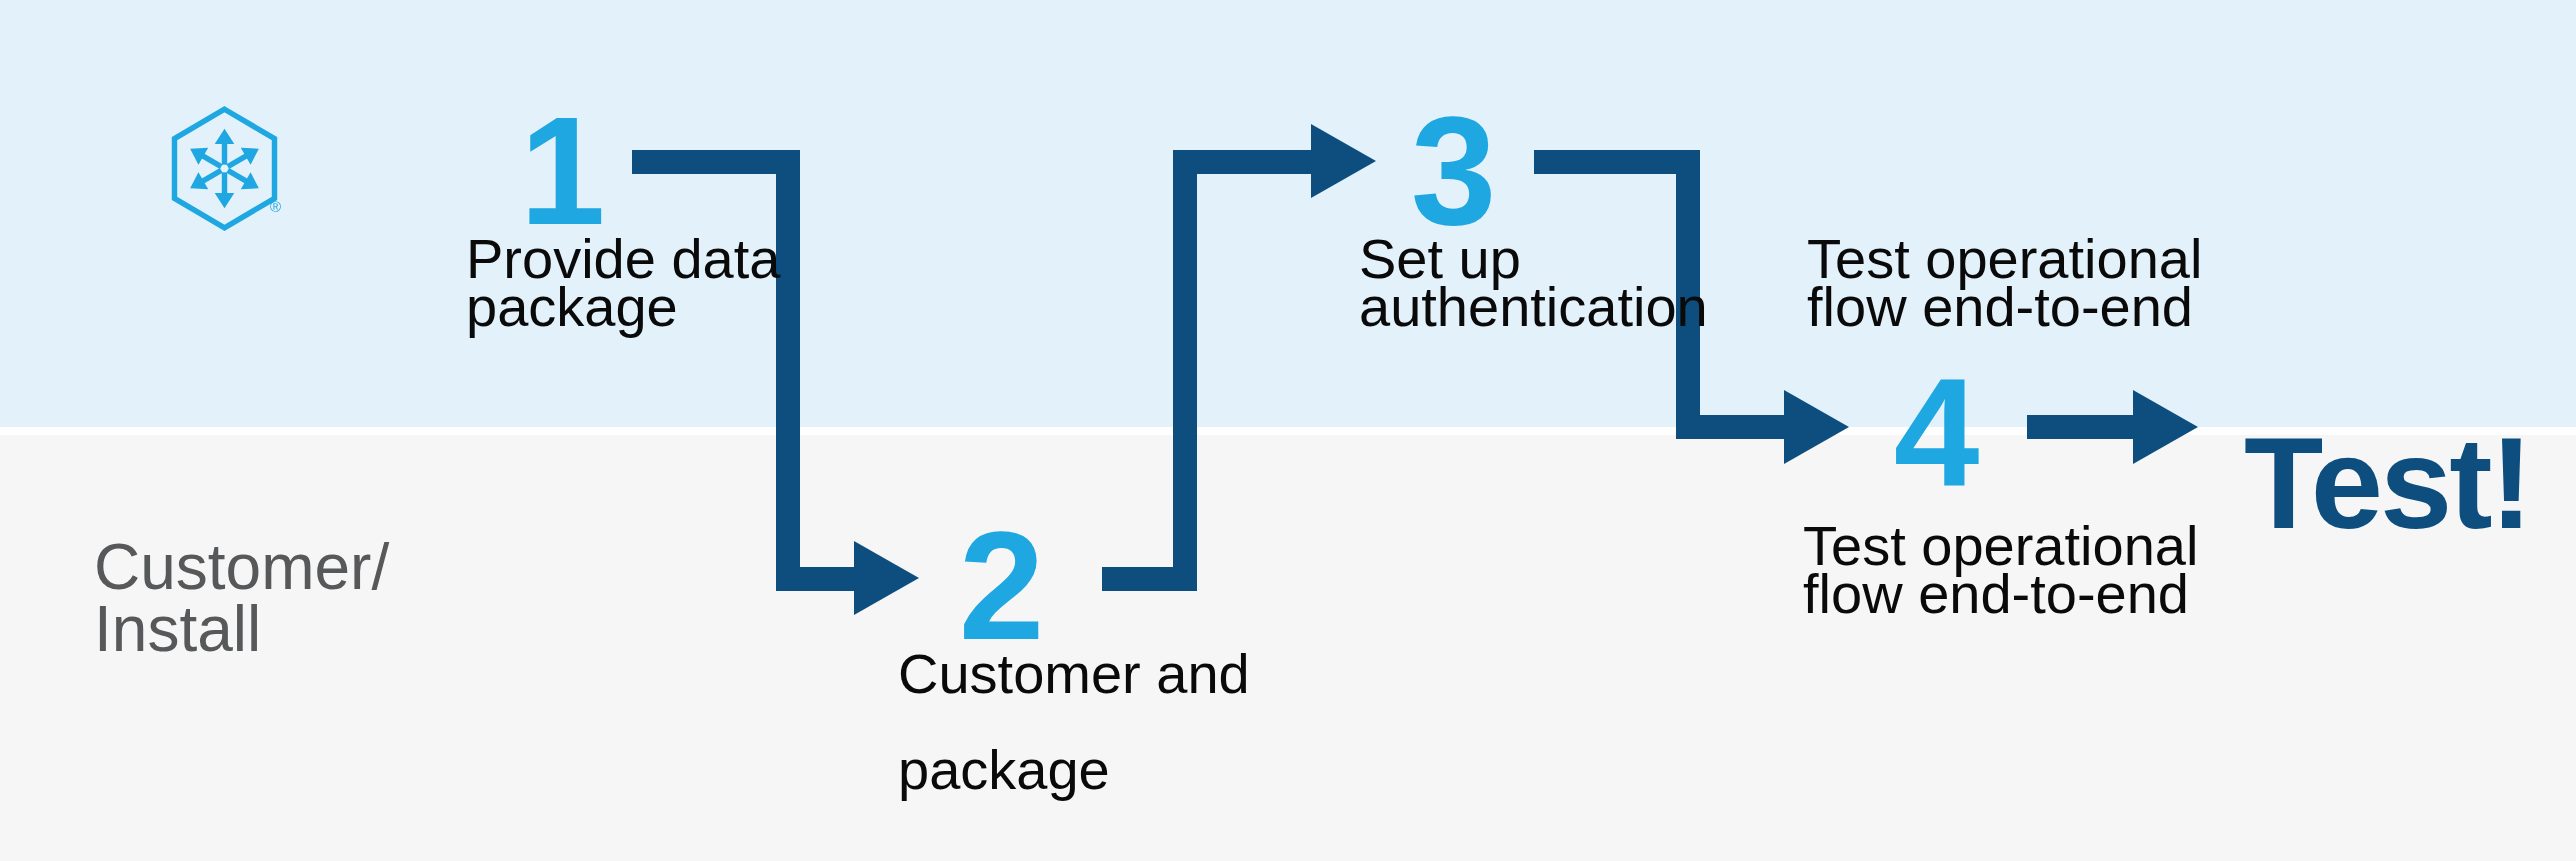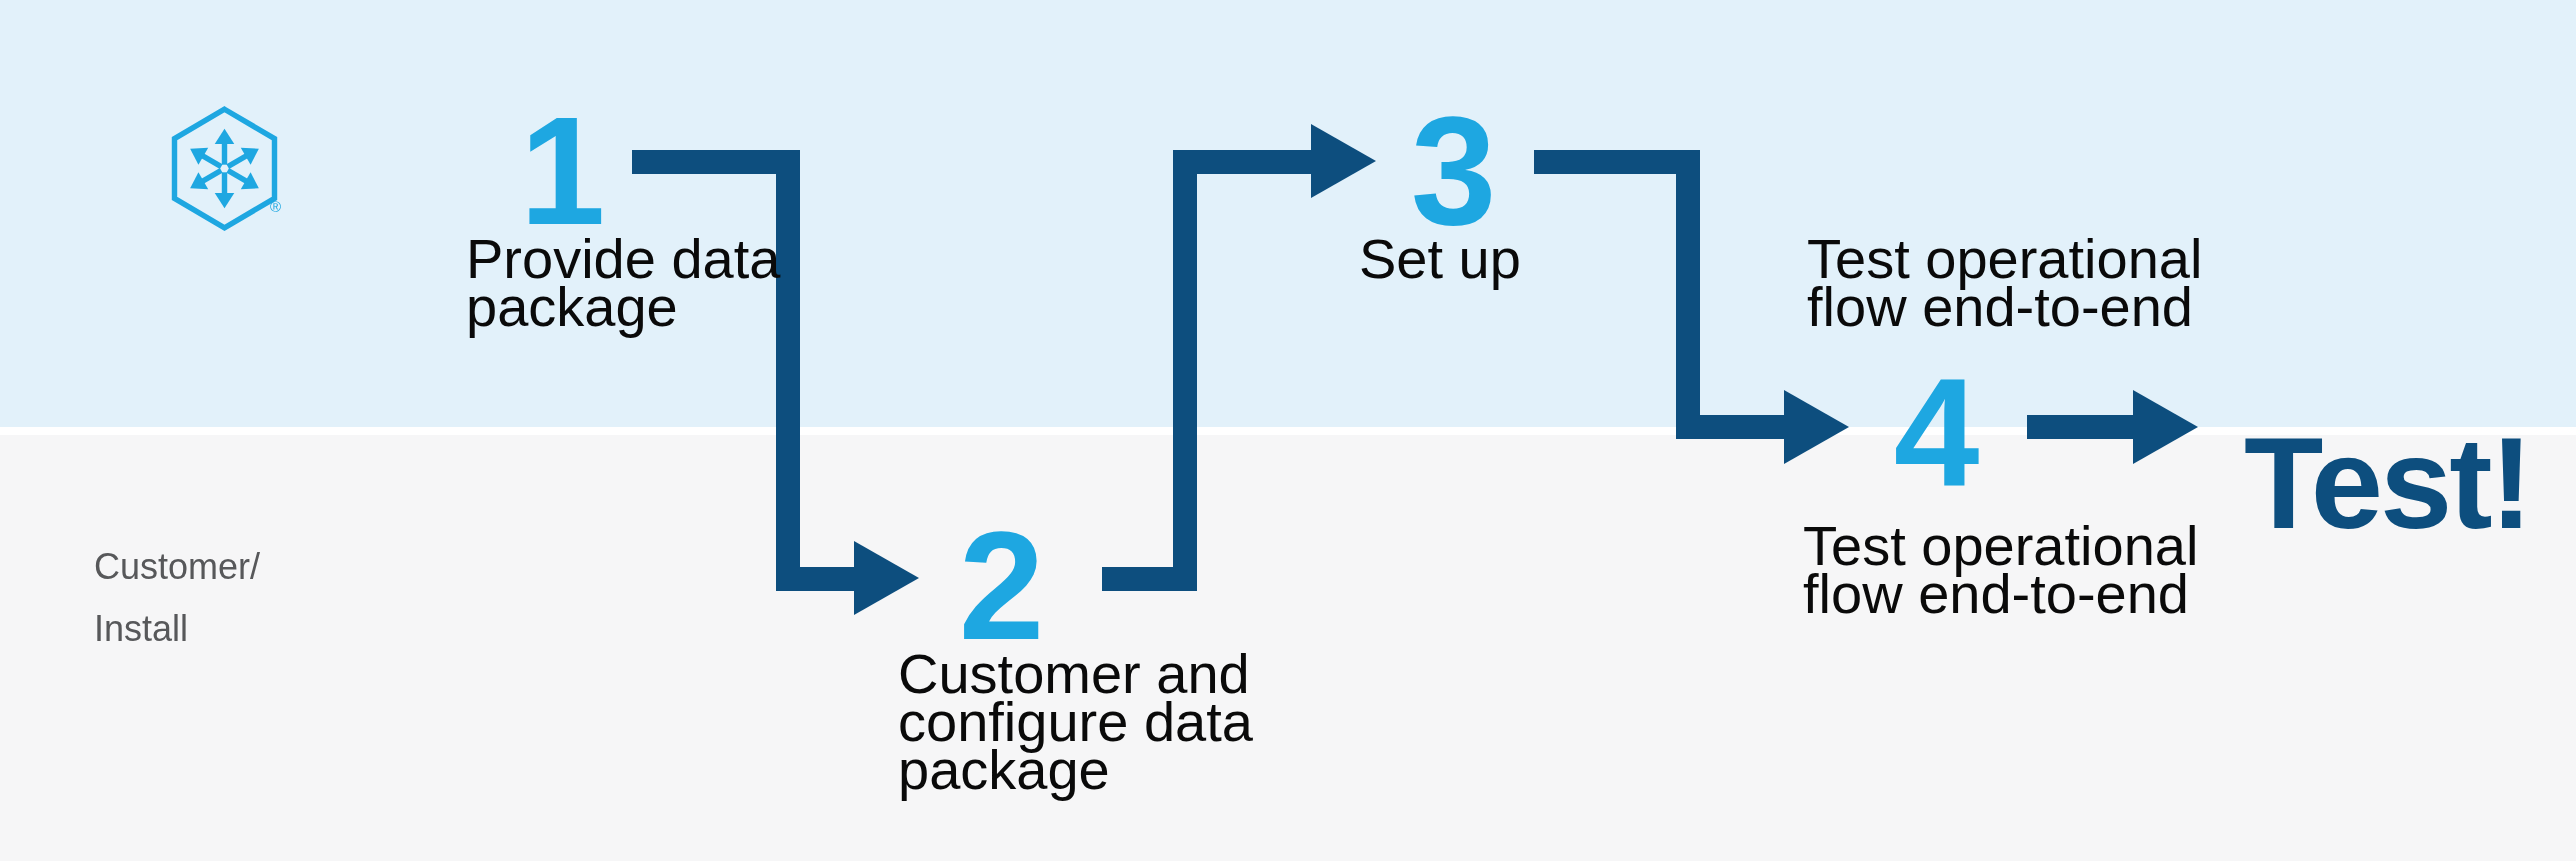--- a/index.html
+++ b/index.html
@@ -25,21 +25,21 @@
 
   .stepnum{position:absolute;width:163px;text-align:center;font-size:154px;line-height:1;font-weight:700;color:var(--accent);}
   .steptext{position:absolute;font-size:56px;line-height:48px;color:var(--ink);white-space:nowrap;}
 
   .golive{position:absolute;left:2244px;top:314px;font-size:130px;line-height:113px;font-weight:700;letter-spacing:-3px;color:var(--navy);white-space:nowrap;}
 
   .wordmark{position:absolute;left:83px;top:258px;font-size:37px;line-height:1;font-weight:700;letter-spacing:0px;color:var(--logo-ink);white-space:nowrap;}
   .logo-svg{position:absolute;left:170px;top:106px;width:109px;height:125px;}
   .regmark{position:absolute;left:270px;top:198px;font-size:15px;color:var(--accent);}
 
-  .lane-label{position:absolute;left:94px;top:536px;font-size:36px;line-height:62px;color:var(--gray-text);white-space:nowrap;}
+  .lane-label{position:absolute;left:94px;top:536px;font-size:64px;line-height:62px;color:var(--gray-text);white-space:nowrap;}
 </style>
 </head>
 <body>
 
 <div class="canvas">
 
   <div class="band band-top"></div>
   <div class="lane-divider"></div>
   <div class="band band-bottom"></div>
 
@@ -102,26 +102,27 @@
   <div class="stepnum" style="left:1372px;top:94px">3</div>
   <div class="stepnum" style="left:1855px;top:356px">4</div>
 
   <div class="steptext" style="left:466px;top:235px">
     <span>Provide data</span><br>
     <span>package</span>
   </div>
 
   <div class="steptext" style="left:898px;top:650px">
     <span>Customer and</span><br>
-    <span>configure data</span><br>
+    <br>
     <span>package</span>
   </div>
 
   <div class="steptext" style="left:1359px;top:235px">
     <span>Set up</span><br>
+    <span>authentication</span>
   </div>
 
   <div class="steptext" style="left:1807px;top:235px">
     <span>Test operational</span><br>
     <span>flow end-to-end</span>
   </div>
 
   <div class="steptext" style="left:1803px;top:522px">
     <span>Test operational</span><br>
     <span>flow end-to-end</span>

